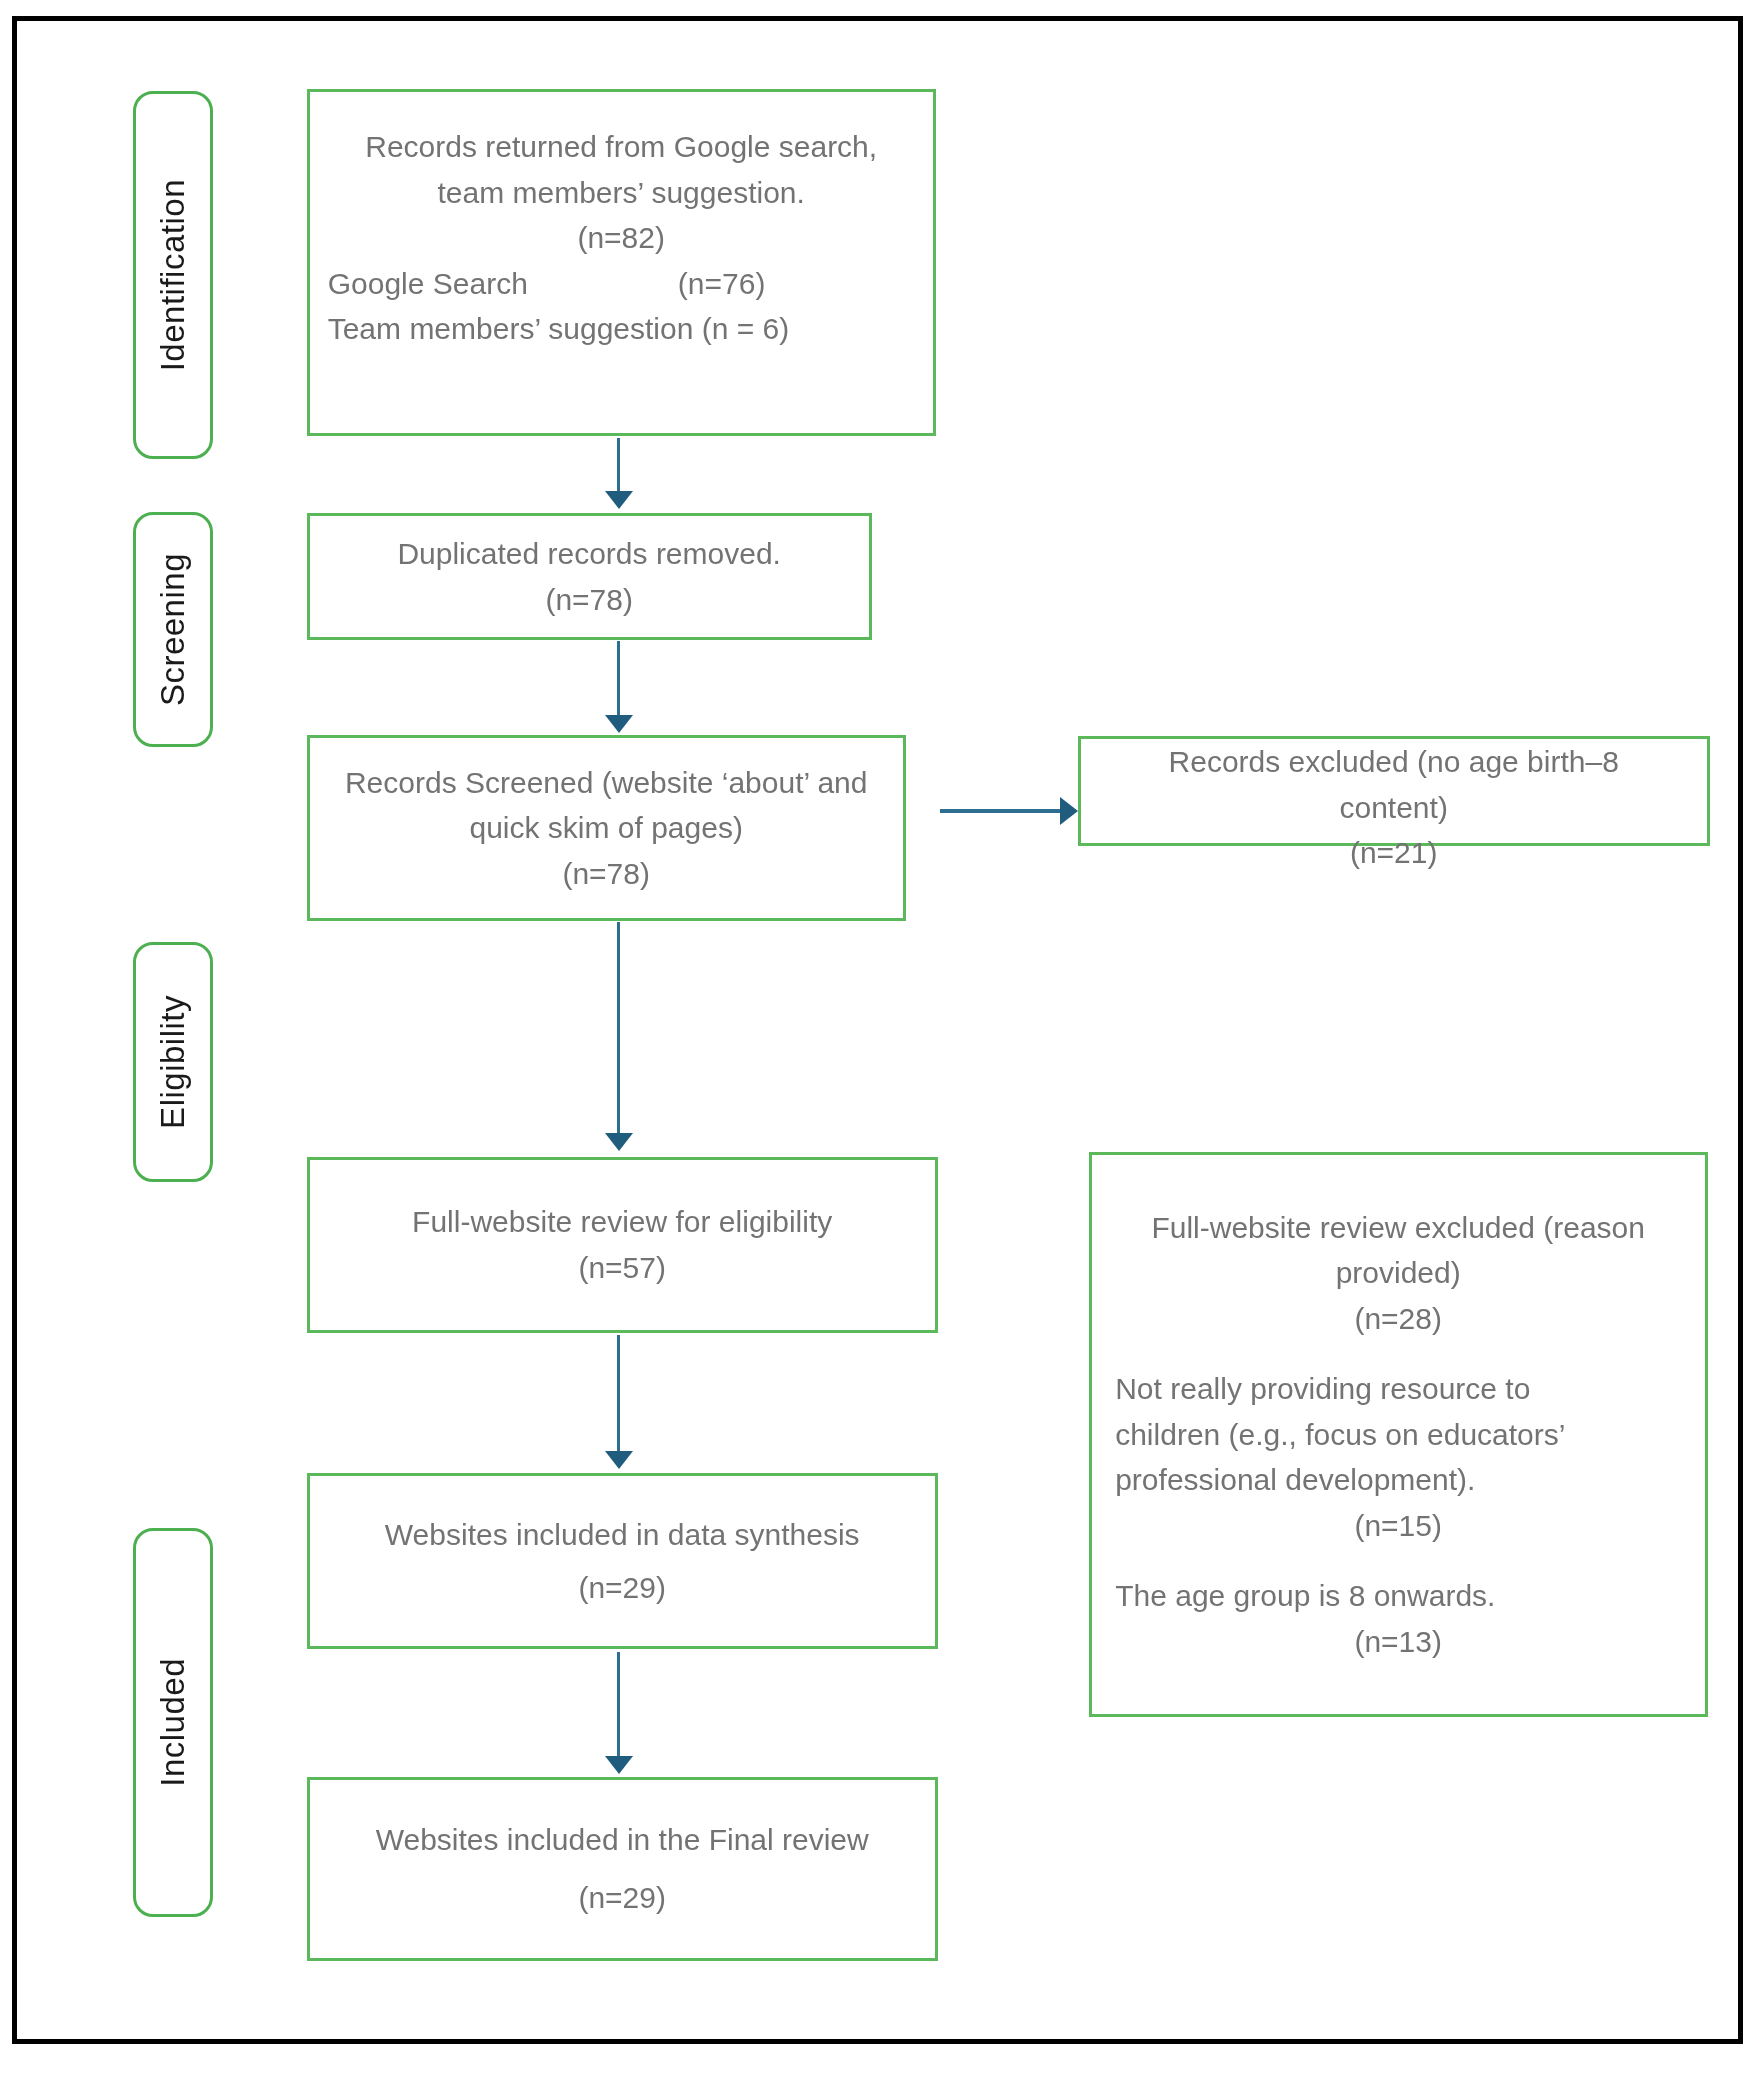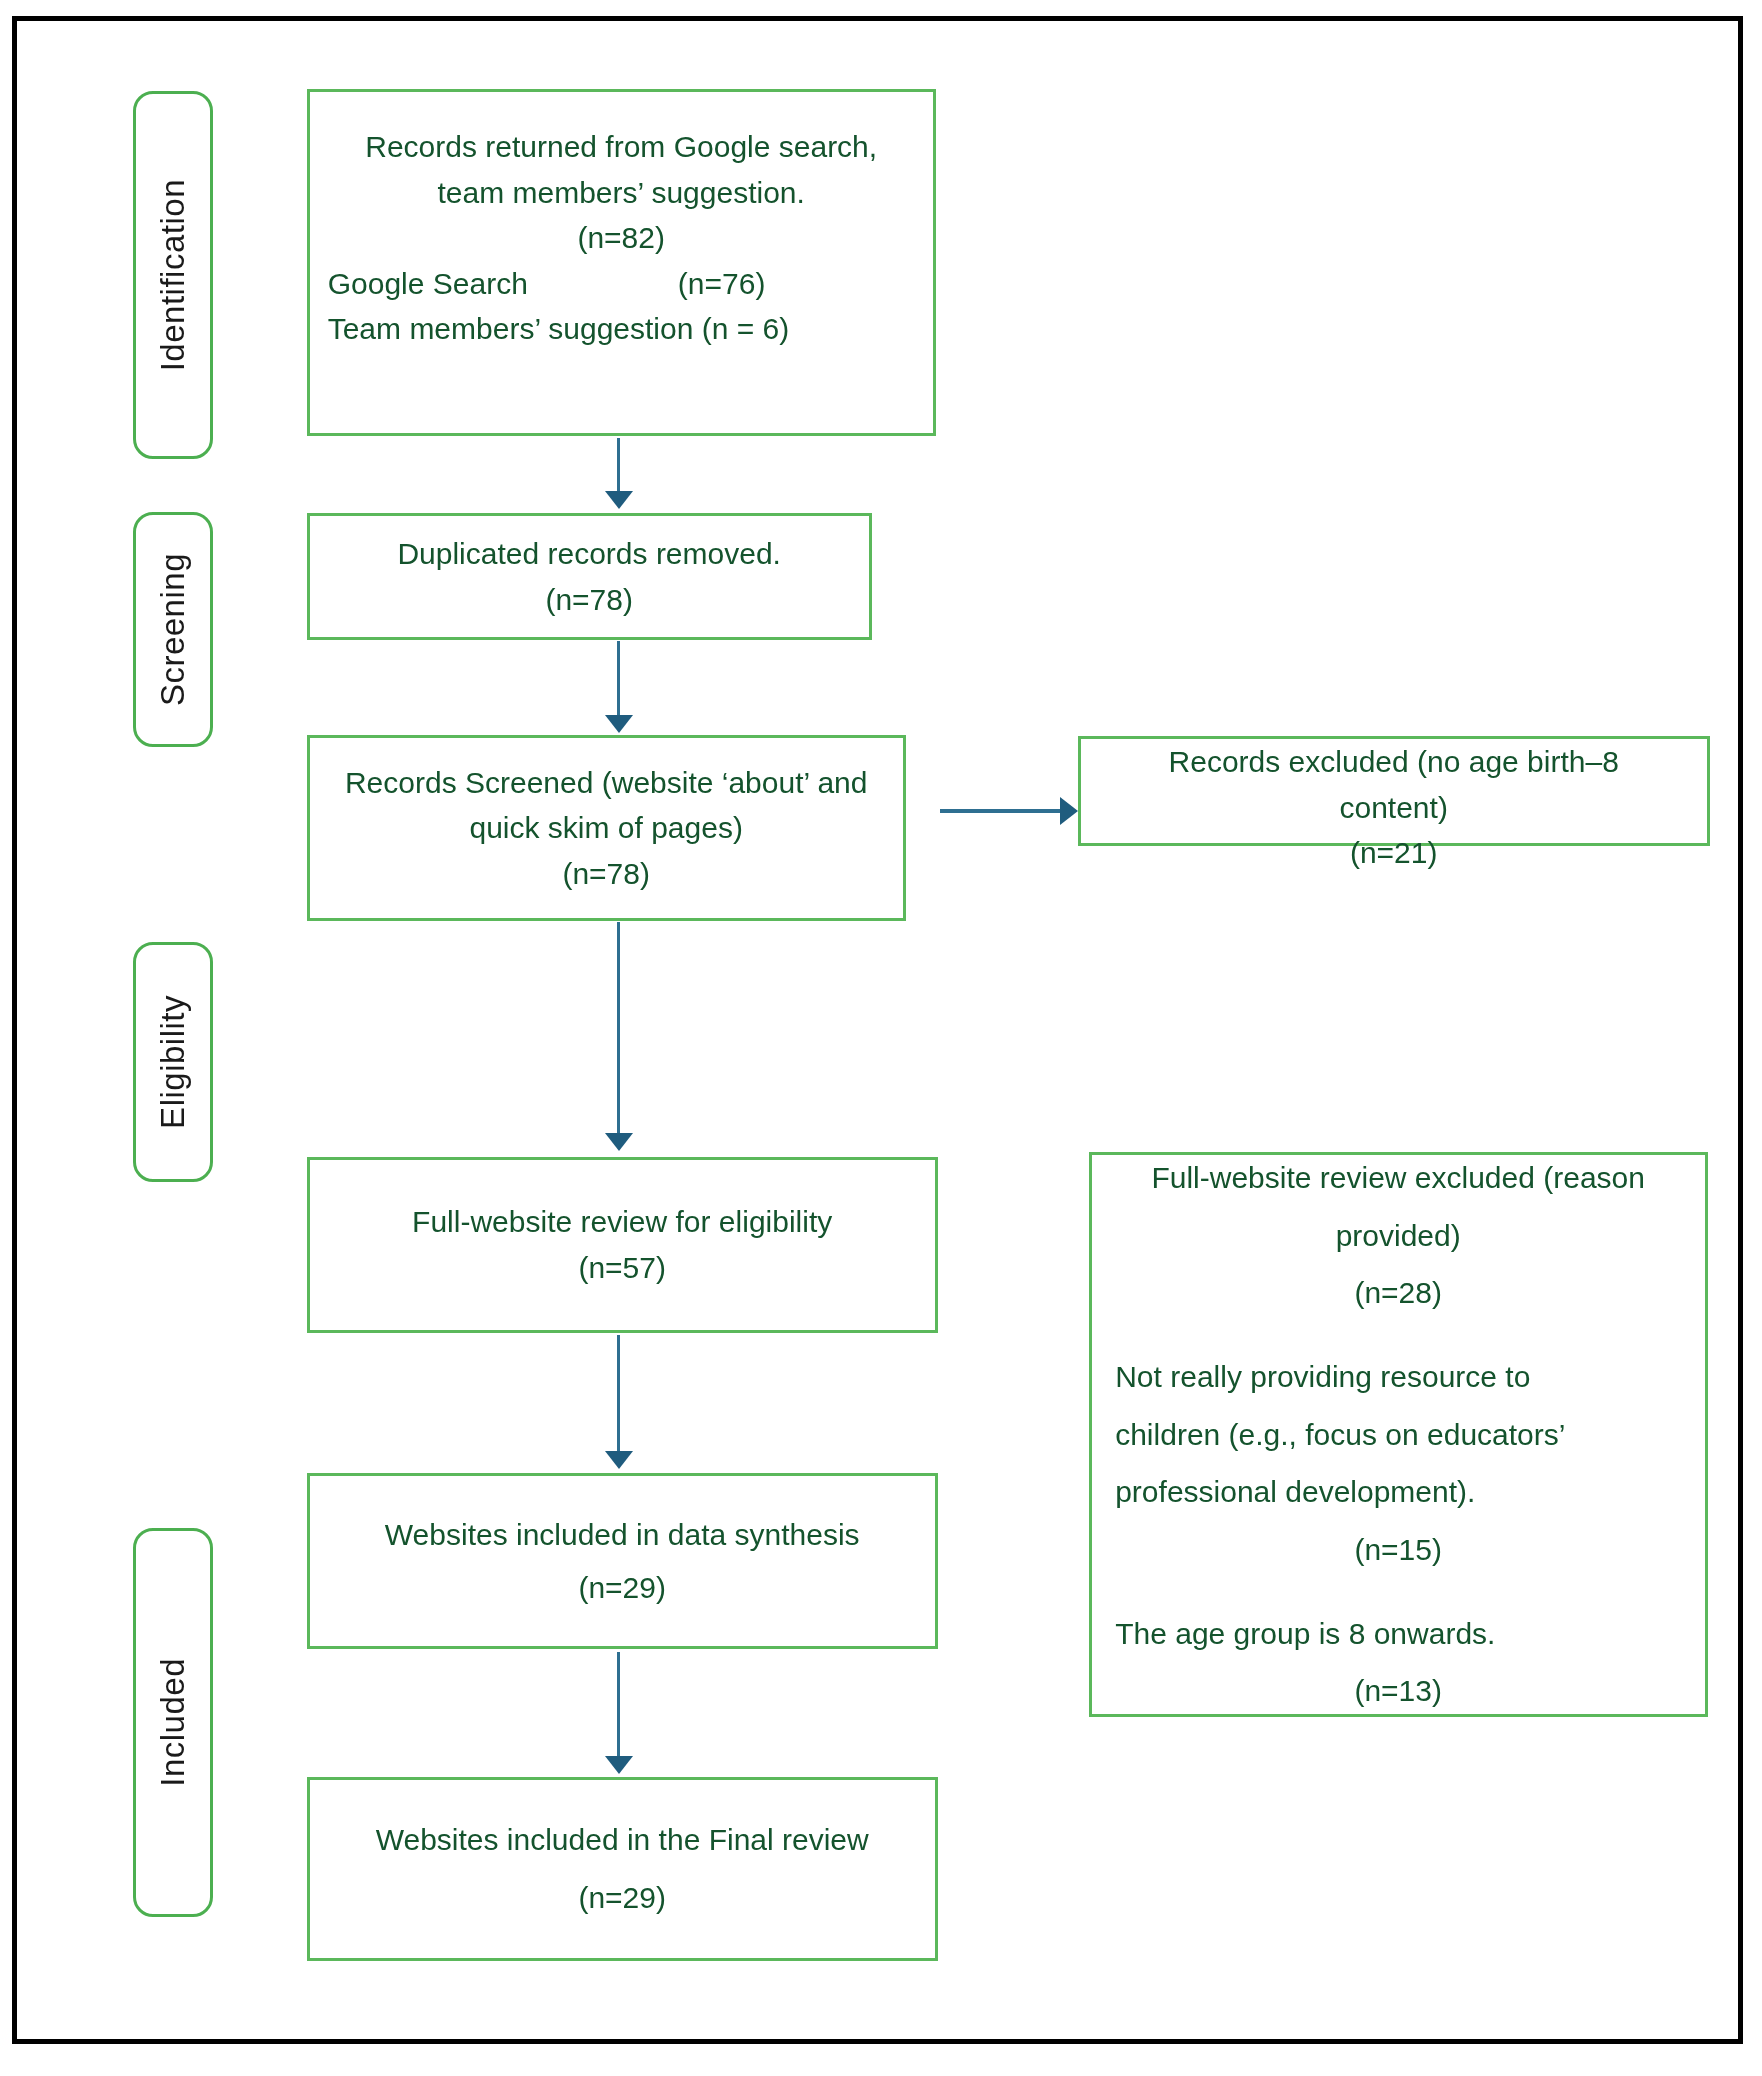--- a/index.html
+++ b/index.html
@@ -50,21 +50,21 @@
     border:3.7px solid #5BB85B;
     box-sizing:border-box;
     background:#ffffff;
     display:flex;
     flex-direction:column;
     justify-content:center;
     padding:0 18px;
   }
   .flow-box .line{
     font-size:30px;
-    color:#14532d;
+    color:#737373;
     line-height:1.52;
     text-align:center;
     white-space:pre-wrap;
   }
   .flow-box .line.left{ text-align:left; }
   .flow-box .line.spacer{ height:24.5px; }
   .flow-box.top-align{ justify-content:flex-start; }
 
   
   .arrow-v{
@@ -102,21 +102,21 @@
   #pill-identification{ left:116px; top:70px;  width:80px; height:368px; }
   #pill-screening{     left:116px; top:491px;  width:80px; height:235px; }
   #pill-eligibility{   left:116px; top:921px; width:80px; height:240px; }
   #pill-included{      left:116px; top:1507px; width:80px; height:389px; }
 
   #box-identification{ left:290px; top:68px;  width:629px; height:347px; padding-top:32px; }
   #box-duplicates{     left:290px; top:492px;  width:565px; height:127px; }
   #box-screened{       left:290px; top:714px; width:599px; height:186px; }
   #box-excluded-screen{left:1061px;top:715px; width:632px; height:110px;justify-content:space-between; }
   #box-eligibility{    left:290px; top:1136px; width:631px; height:176px; }
-  #box-excluded-full{  left:1072px;top:1131px; width:619px; height:565px; padding:0 23.5px;gap:12px; }
+  #box-excluded-full{  left:1072px;top:1131px; width:619px; height:565px; padding:0 23.5px; }
   #box-synthesis{      left:290px; top:1452px; width:631px; height:176px;gap:7px; }
   #box-final{          left:290px; top:1756px; width:631px; height:184px;gap:12px; }
 
   #arrow-id-to-dup{   left:600px; top:417px;  height:55px; }
   #arrow-dup-to-scr{  left:600px; top:620px; height:76px; }
   #arrow-scr-to-elig{ left:600px; top:901px; height:213px; }
   #arrow-elig-to-syn{ left:600px; top:1314px; height:118px; }
   #arrow-syn-to-fin{  left:600px; top:1631px; height:106px; }
   #arrow-scr-to-exc{  left:923px; top:788px; width:122px; }
 </style>

